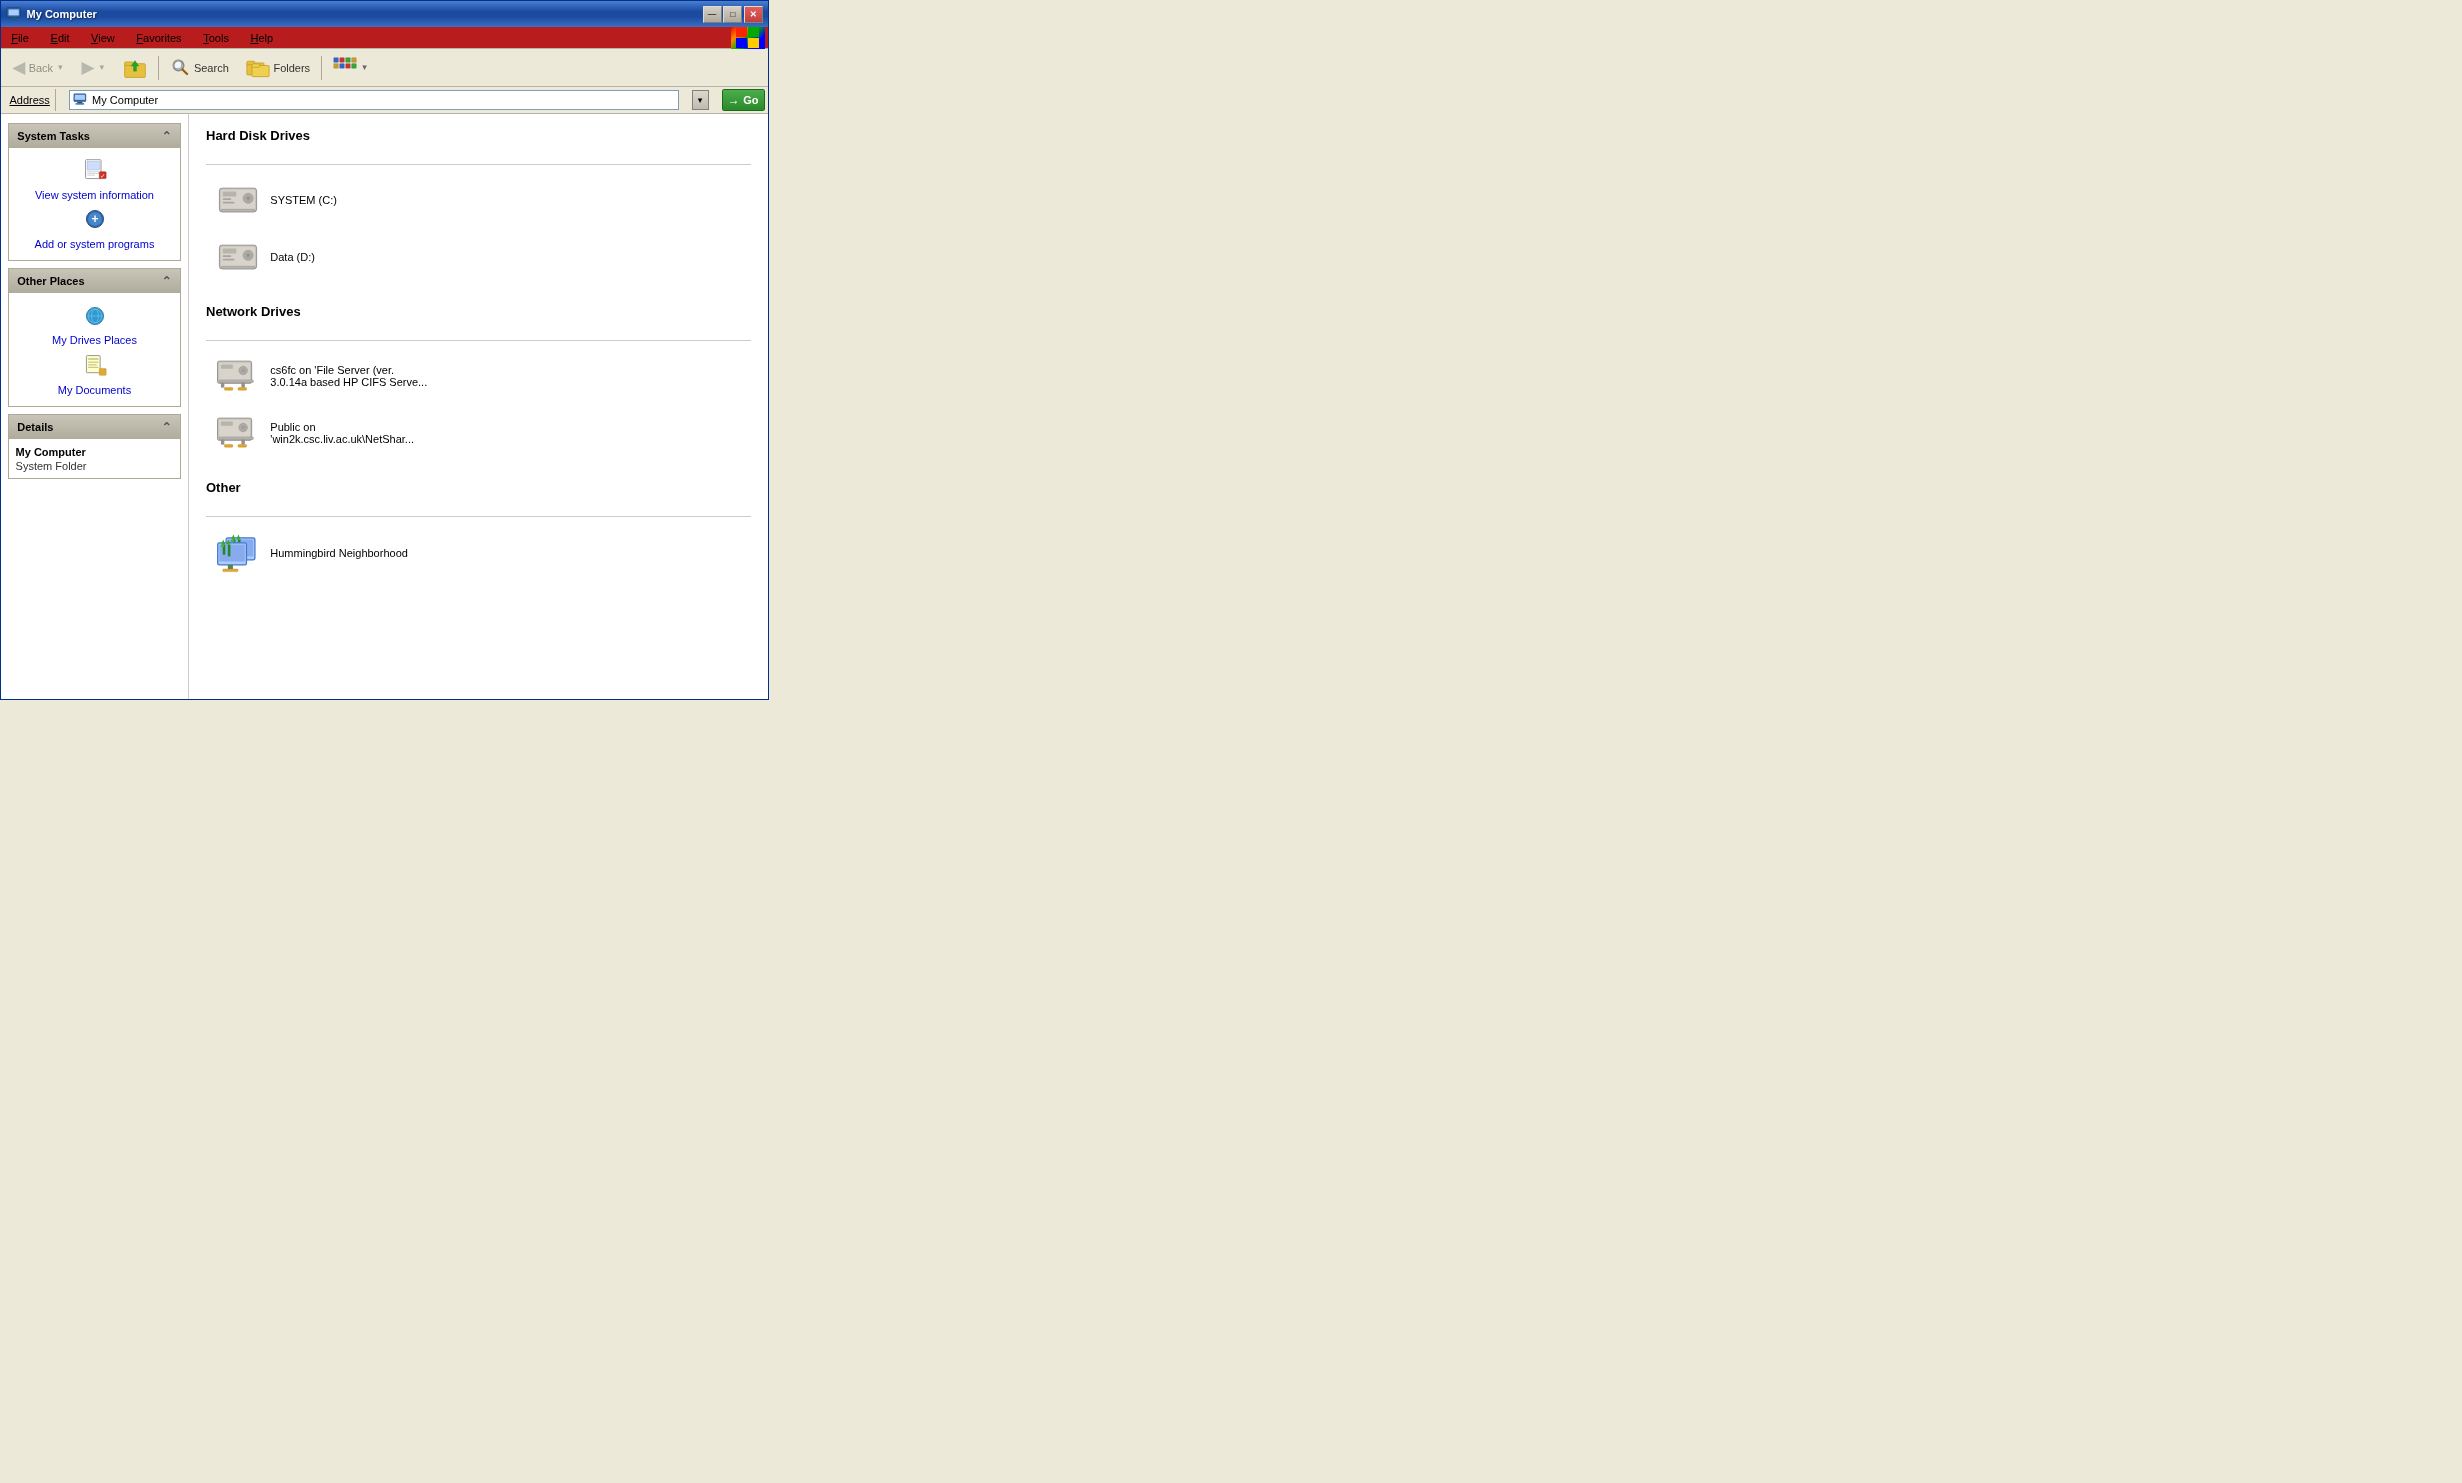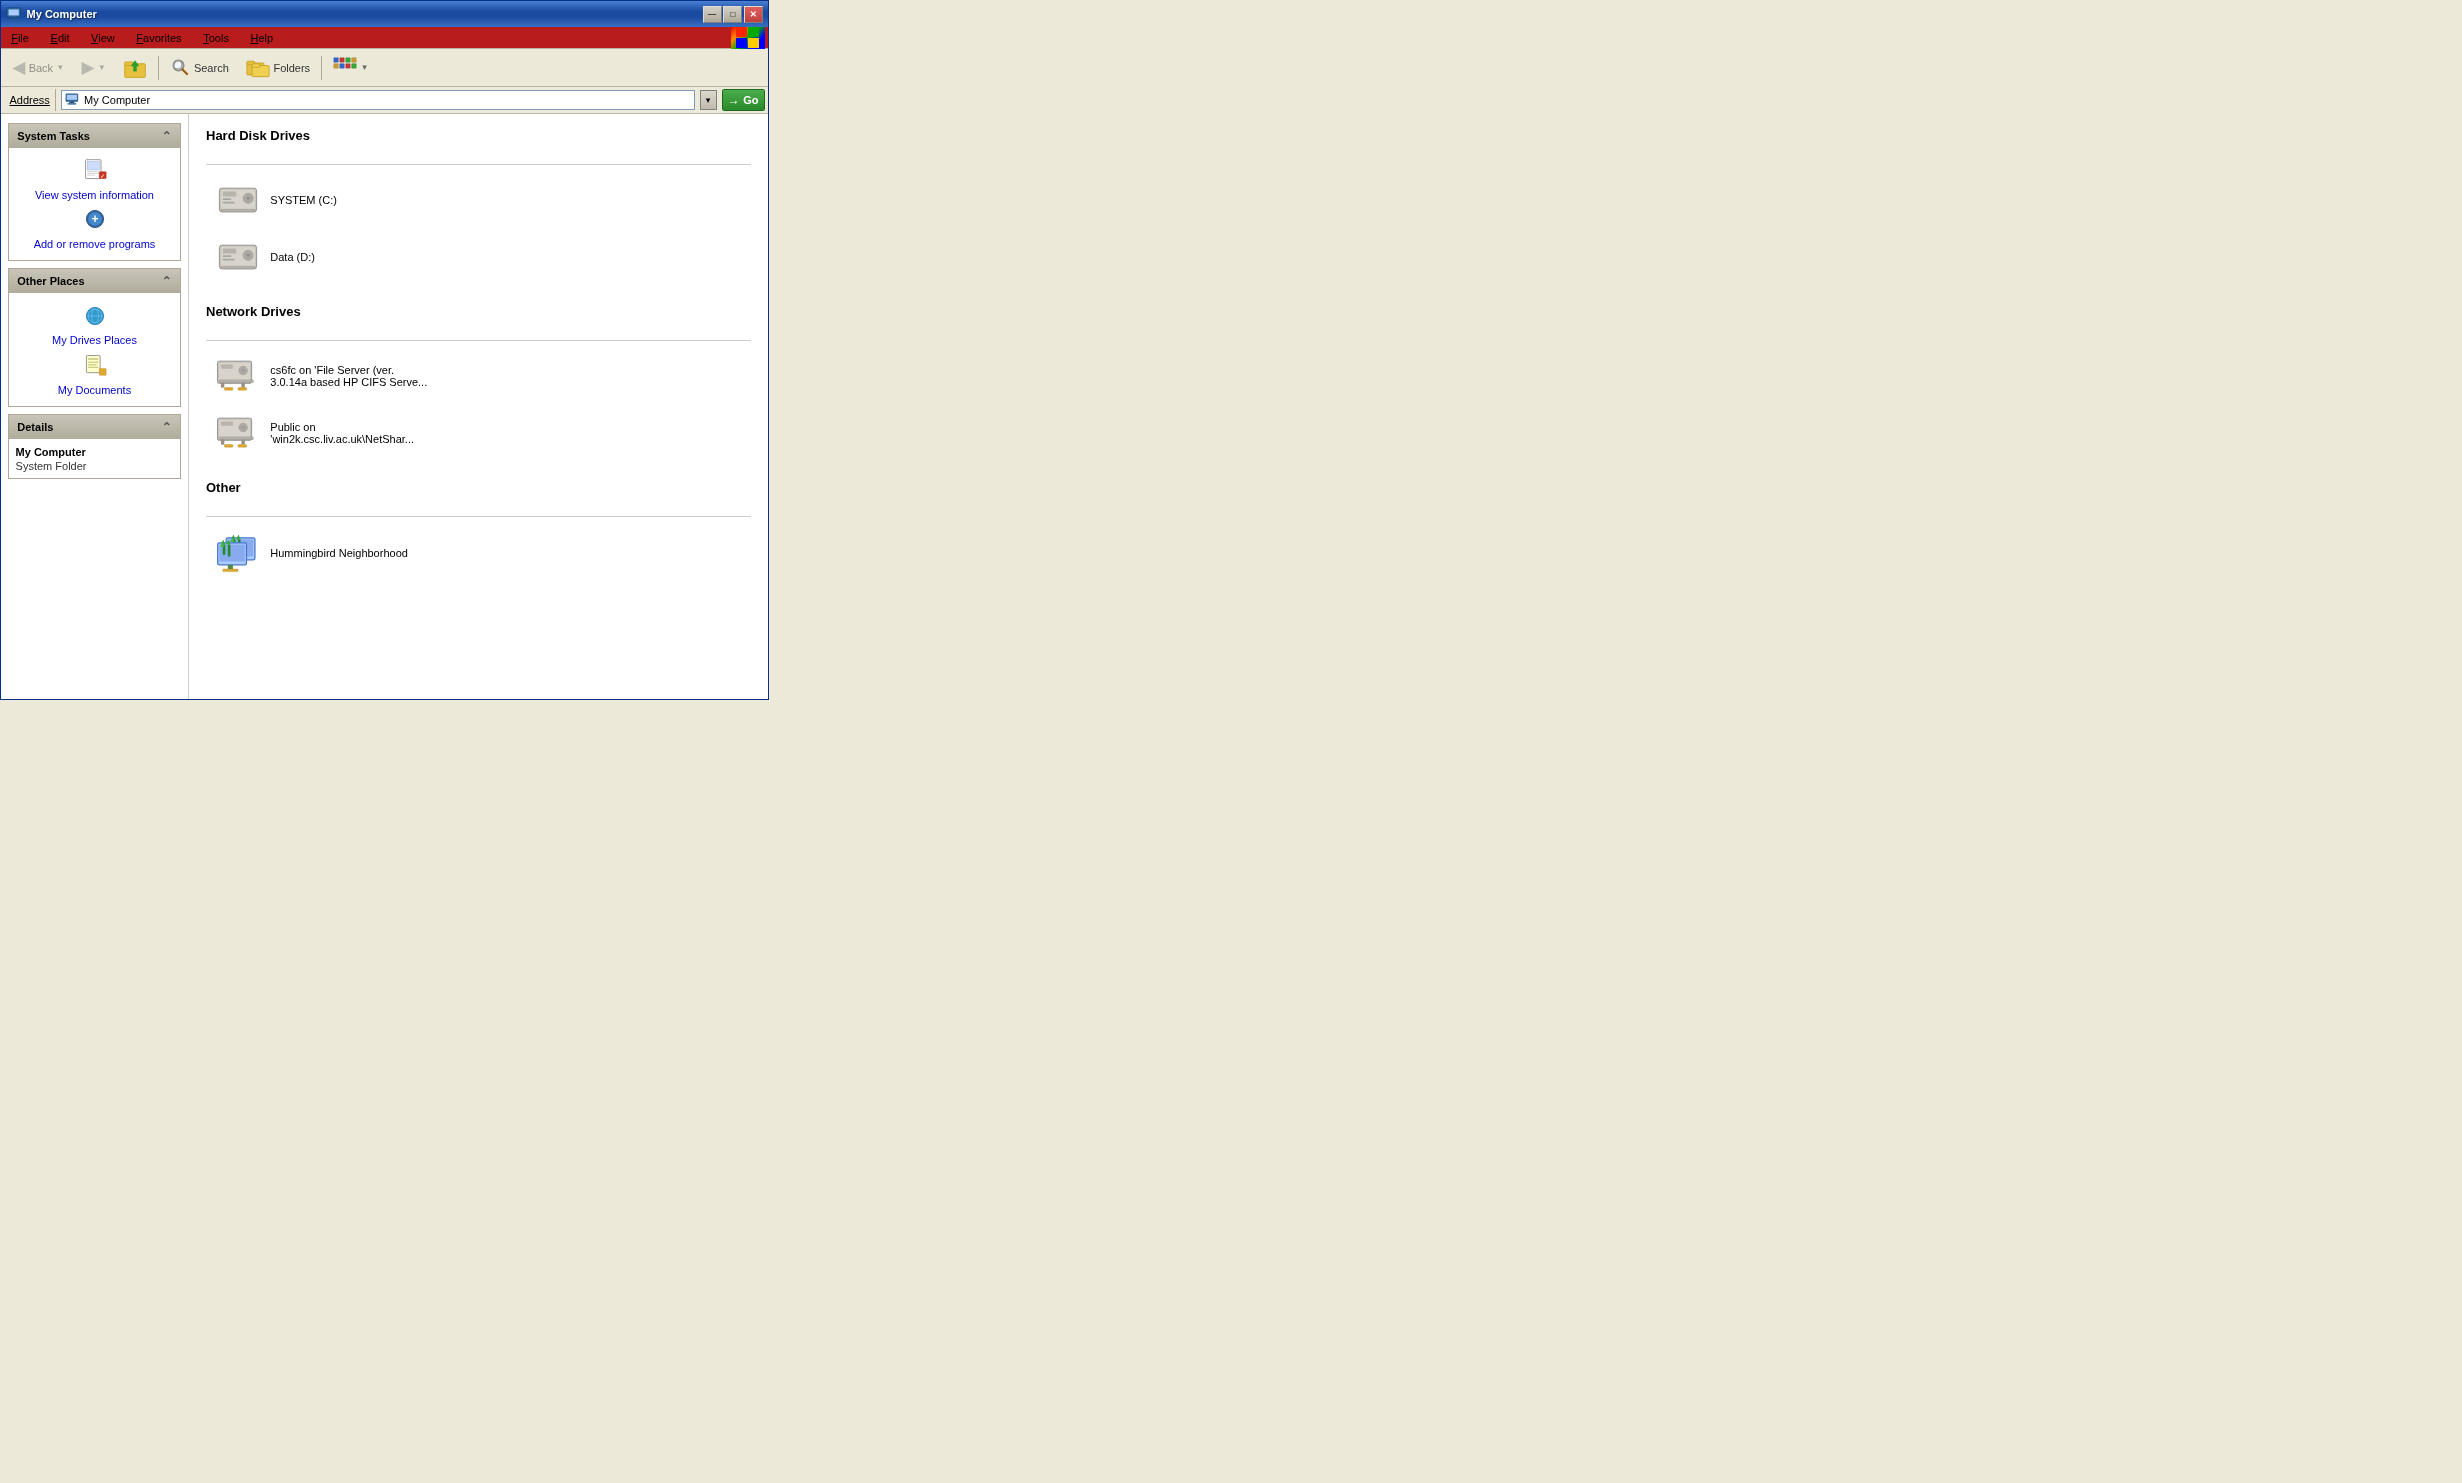--- a/index.html
+++ b/index.html
@@ -113,21 +113,21 @@
     }
 
     
     #address-bar {
       background: #ece9d8;
       border-bottom: 0.9px solid #b8b4a8;
       height: 27px;
       display: flex;
       align-items: center;
       padding: 1.7px 3.4px;
-      gap: 5px;
+      gap: 13px;
     }
     #address-label {
       font-size: 11px;
       color: #000;
       padding: 0 5.1px;
       border-right: 0.9px solid #b0a898;
       height: 100%;
       display: flex;
       align-items: center;
       text-decoration: underline;
@@ -449,21 +449,21 @@
           <span>View system information</span>
         </div>
         <div class="sidebar-link">
           <div class="sidebar-link-icon">
             <svg width="24" height="24" viewBox="0 0 28 28" style="font-size:20px">
               <circle cx="14" cy="14" r="10" fill="#336699" stroke="#224488" stroke-width="1"></circle>
               <circle cx="14" cy="14" r="8" fill="#4488cc"></circle>
               <text x="14" y="19" font-size="14" fill="white" text-anchor="middle" font-weight="bold">+</text>
             </svg>
           </div>
-          <span>Add or remove programs</span>
+          <span>Add or system programs</span>
         </div>
       </div>
     </div>
 
     <div class="sidebar-section">
       <div class="sidebar-header">
         <span>Other Places</span>
         <span class="sidebar-header-chevron">⌃</span>
       </div>
       <div class="sidebar-body">

